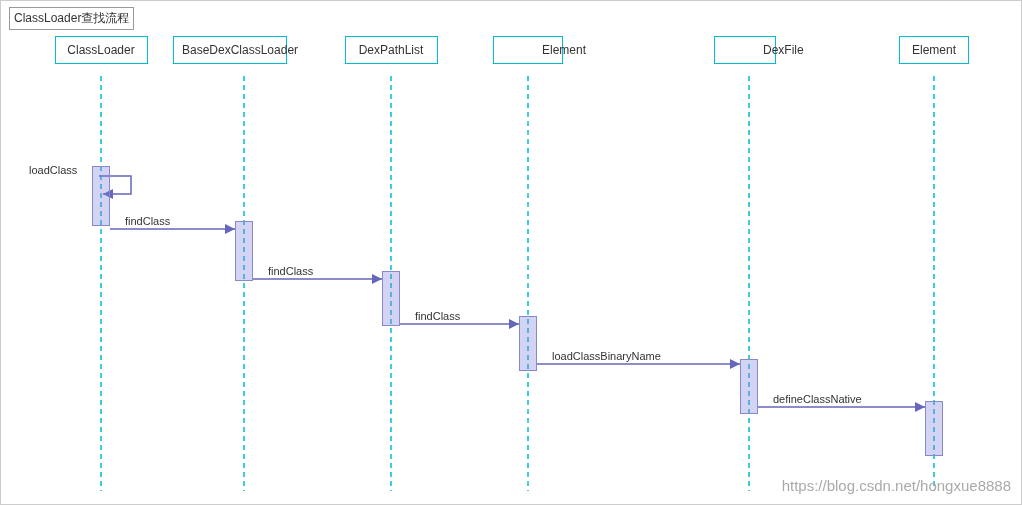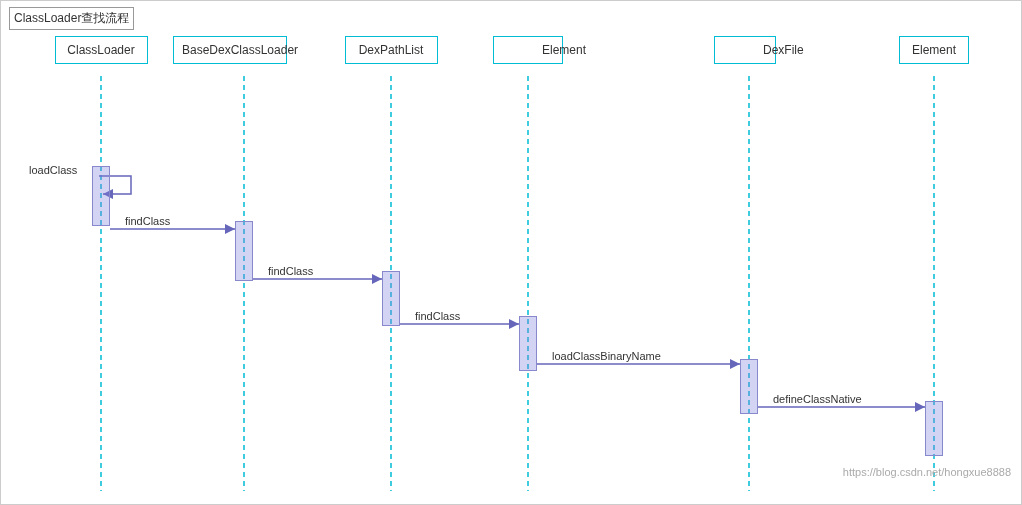--- a/index.html
+++ b/index.html
@@ -48,23 +48,23 @@
     svg.arrows {
       position: absolute;
       top: 0;
       left: 0;
       width: 1022px;
       height: 505px;
       pointer-events: none;
     }
     .watermark {
       position: absolute;
-      bottom: 26px;
+      bottom: 10px;
       right: 10px;
-      font-size: 11px;
+      font-size: 15px;
       color: #aaa;
     }
   </style>
 </head>
 <body>
 
 <div id="diagram">
   <span class="diagram-title">ClassLoader查找流程</span>
 
   <svg class="arrows" id="main-svg">

